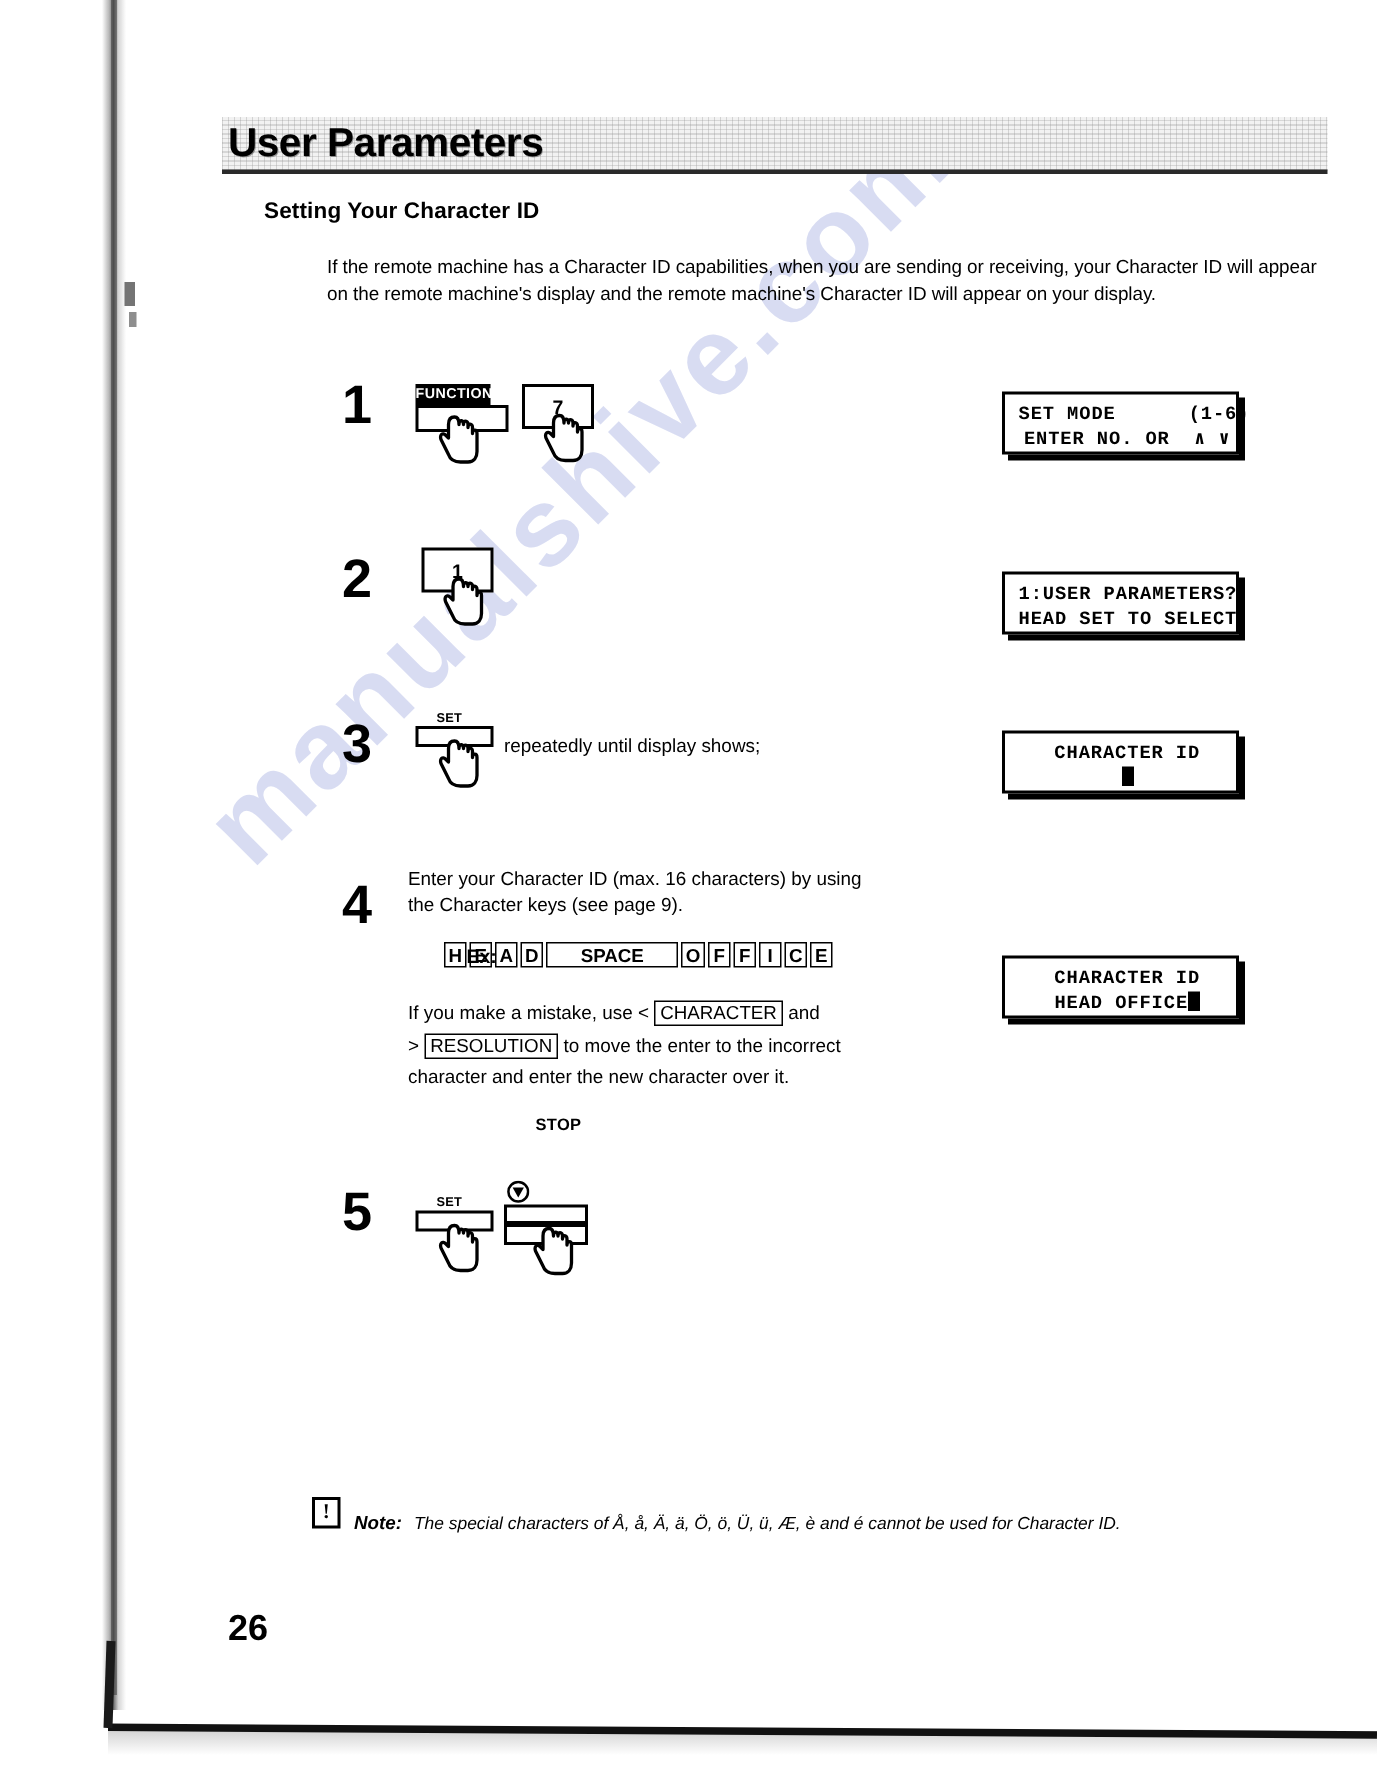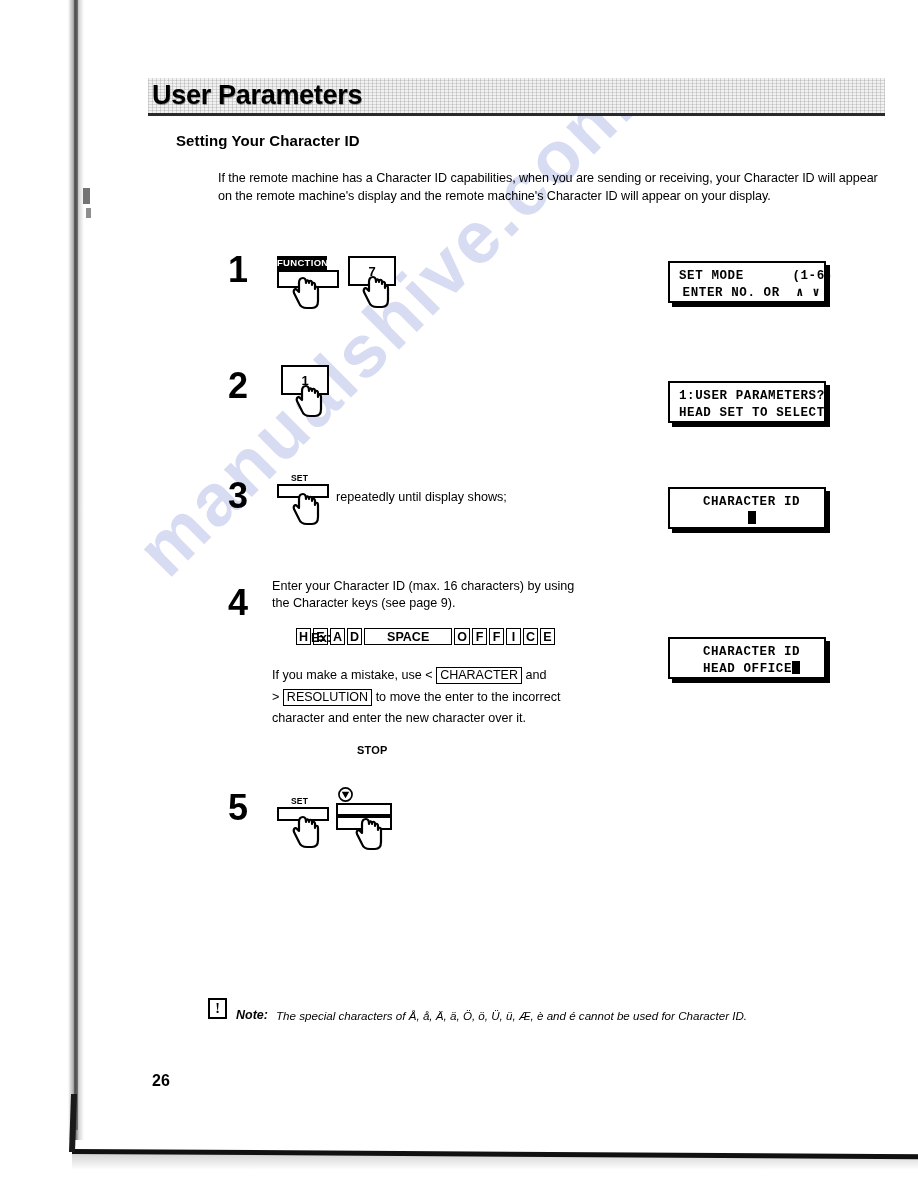--- a/index.html
+++ b/index.html
@@ -278,21 +278,21 @@
     position: absolute;
     left: 276px; top: 1009px;
     font-size: 11.6px;
     font-style: italic;
     white-space: nowrap;
   }
 
   .page-number {
     position: absolute;
     left: 152px; top: 1072px;
-    font-size: 16px;
+    font-size: 24px;
     font-weight: 700;
   }
 </style>
 </head>
 <body>
 
 <div id="page">
 
   <div class="scan-gutter"></div>
   <div class="scan-gutter-2"></div>

